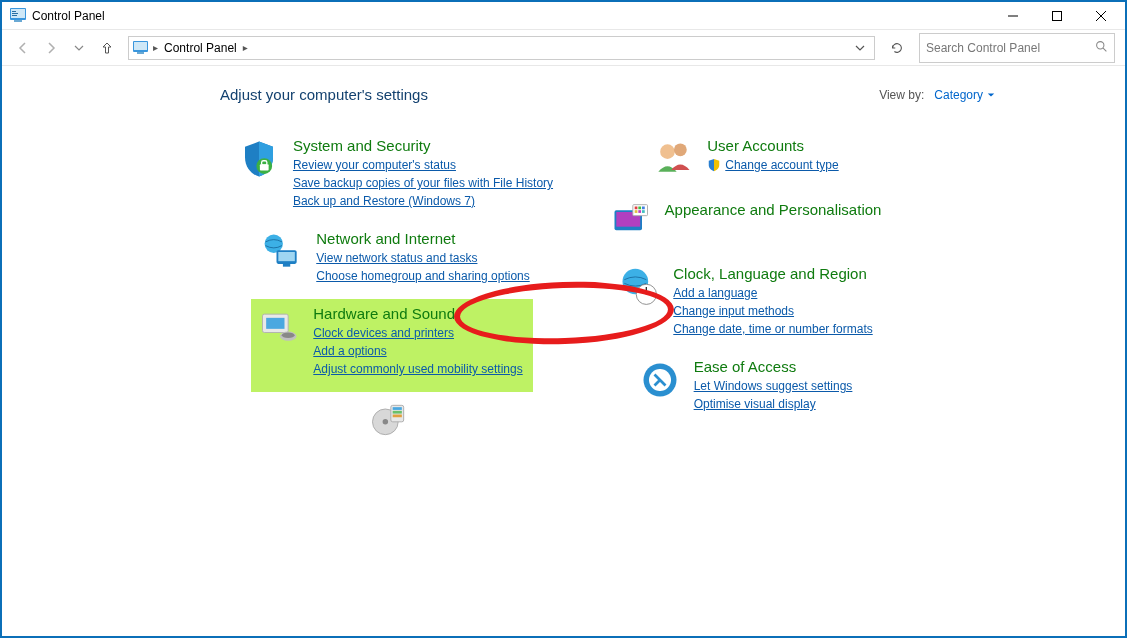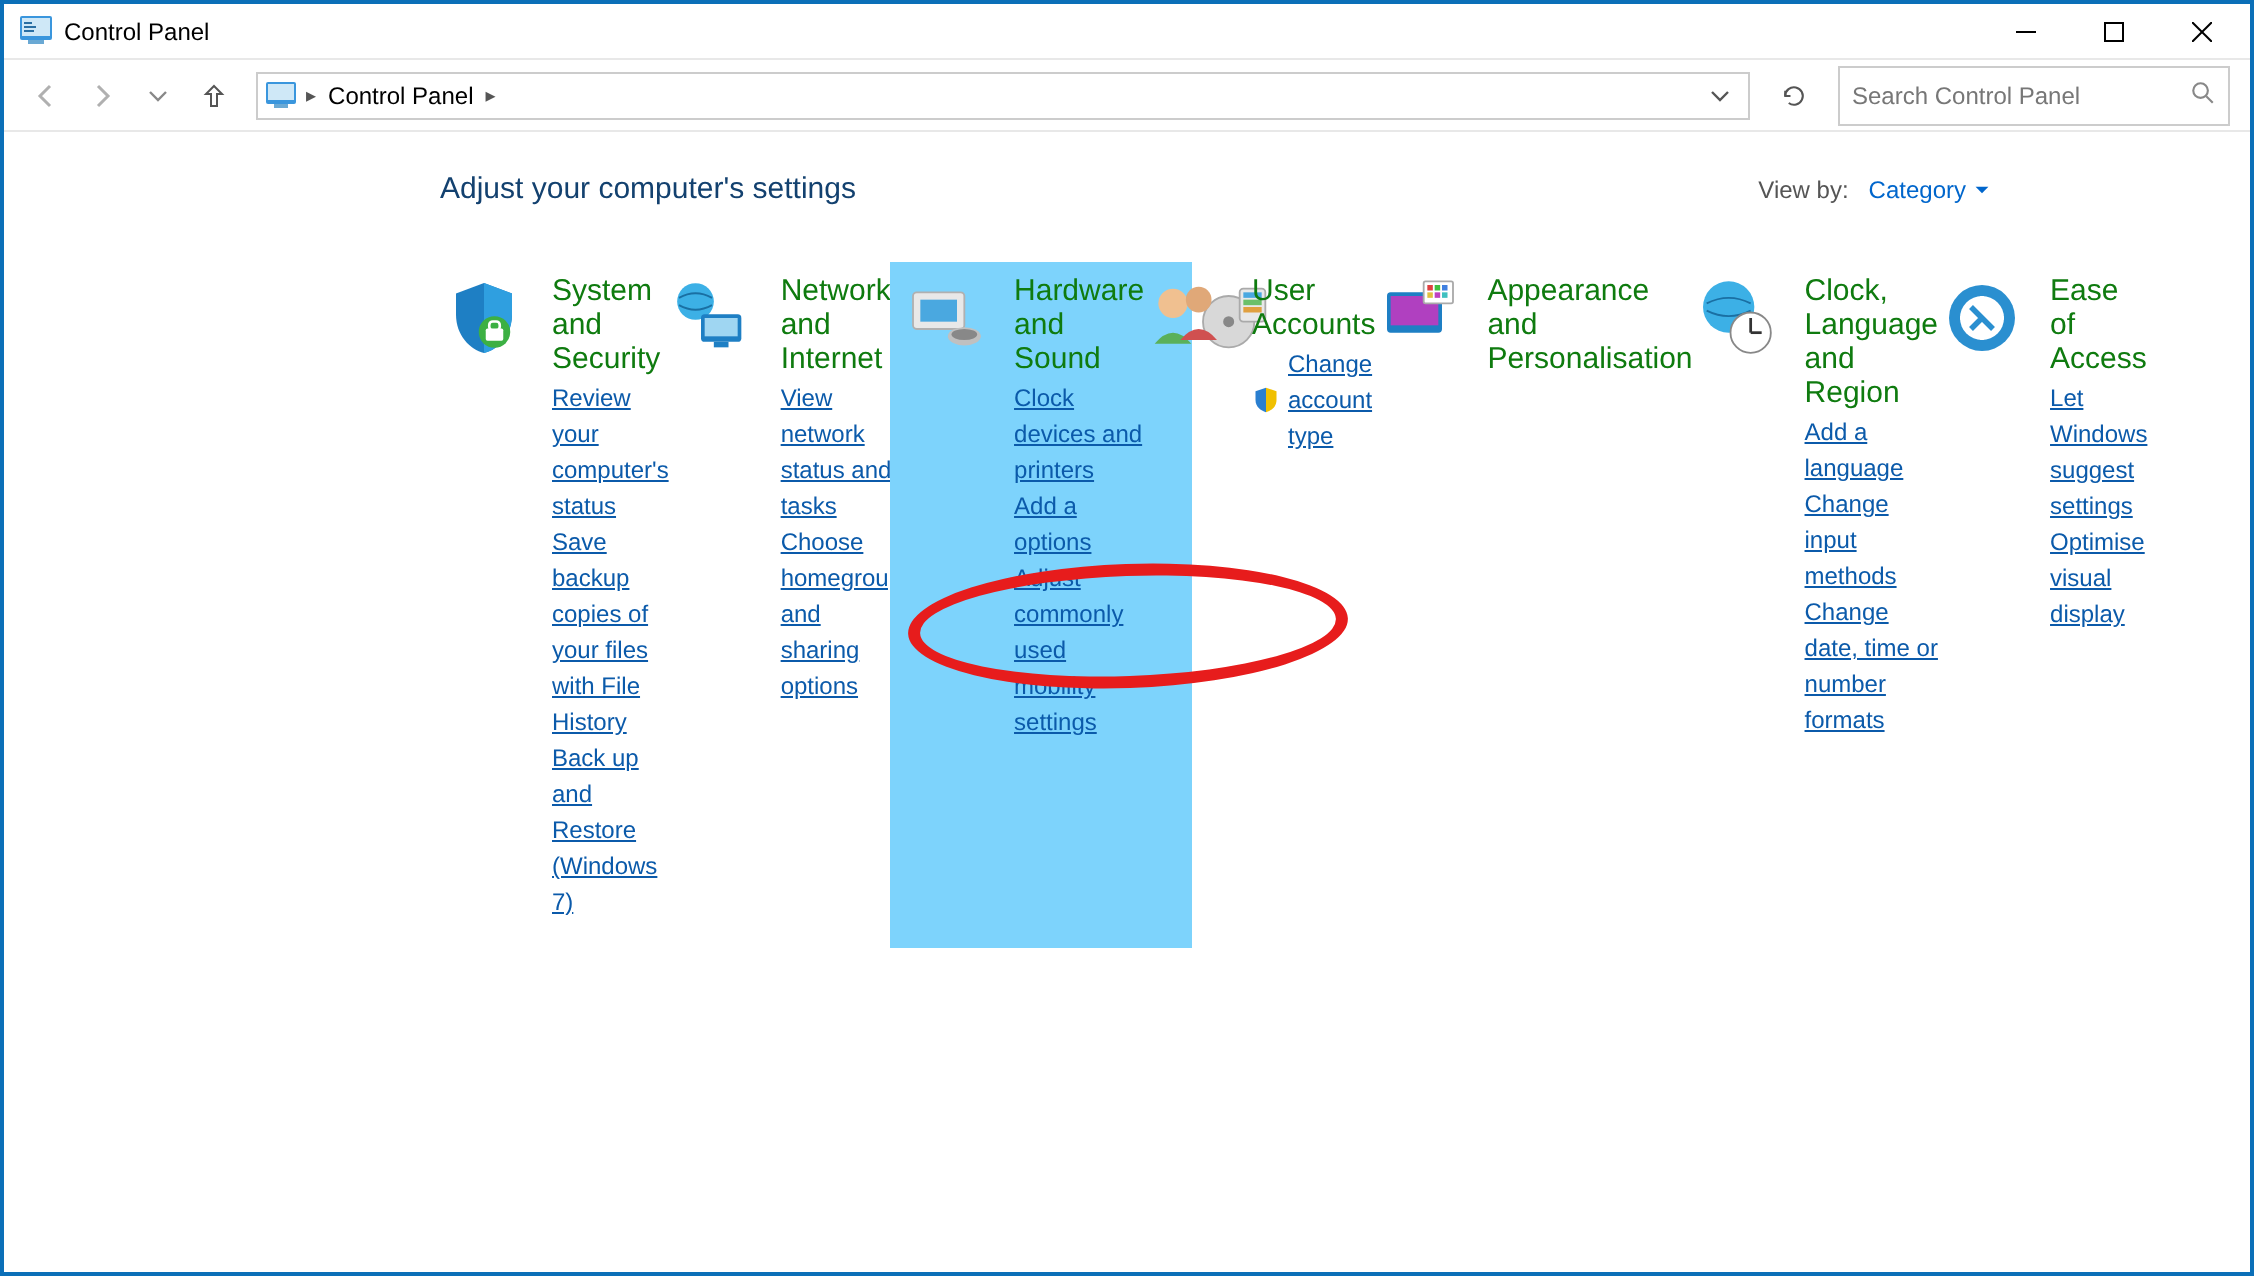--- a/index.html
+++ b/index.html
@@ -99,36 +99,36 @@
     }
     .viewby-label { color: #555; }
     .viewby-value { color: #0066cc; display: inline-flex; align-items: center; gap: 4px; cursor: pointer; }
 
     .columns {
       display: flex;
       gap: 0;
       margin-top: 28px;
     }
     .col {
-      display: flex; 
+      display: flex; flex-direction: column; align-items: center;
     }
     .col.left { margin-left: 218px; width: 350px; }
     .col.right { margin-left: 0px; width: 350px; }
 
     .category {
       display: flex;
       align-items: flex-start;
       padding: 6px 0 14px 0;
       position: relative;
     }
     .category.highlighted {
-      background: #7dd3fc;
+      background: #bef264;
       margin-left: -6px;
       padding-left: 6px;
-      padding-right: 24px;
+      padding-right: 10px;
     }
     .cat-icon {
       width: 44px; height: 44px;
       margin-right: 12px;
       flex-shrink: 0;
       display: flex; align-items: center; justify-content: center;
     }
     .cat-body { display: flex; flex-direction: column; }
     .cat-title {
       color: #0f7b0f;

